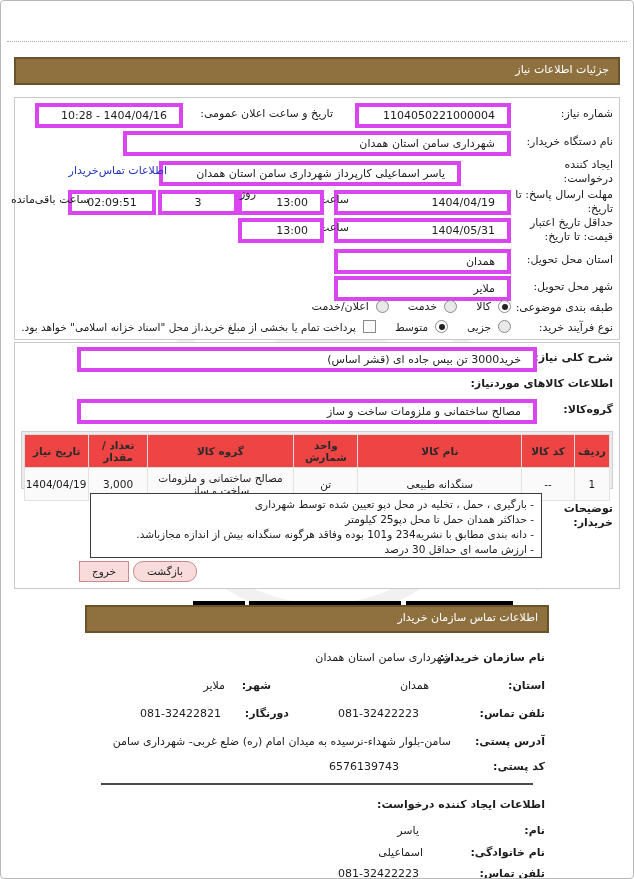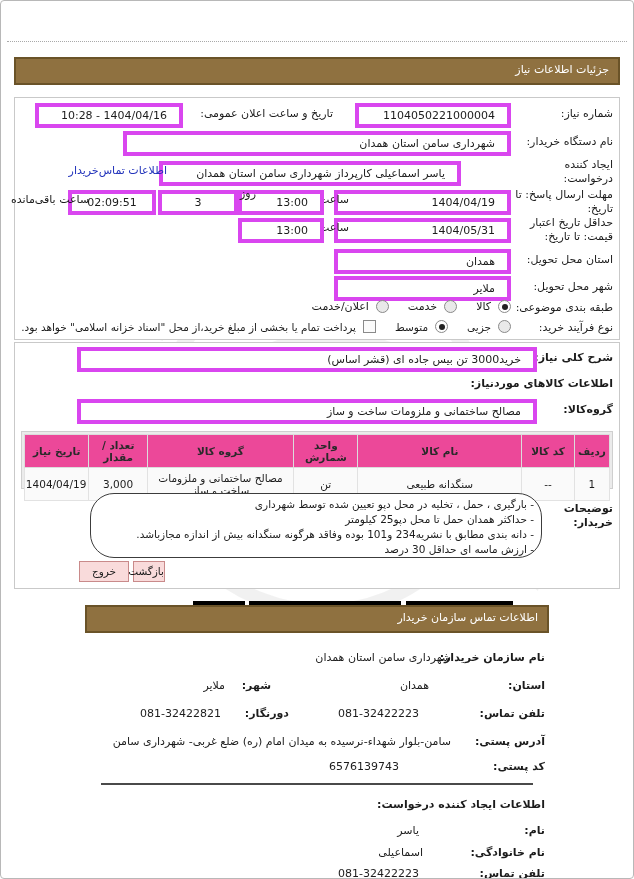--- a/index.html
+++ b/index.html
@@ -21,21 +21,21 @@
          background:#e9e9e9;vertical-align:-2px;position:relative;}
   .radio.sel{background:#fff;}
   .radio.sel::after{content:"";position:absolute;top:2.5px;right:2.5px;width:6px;height:6px;
          border-radius:50%;background:#222;}
   .check{display:inline-block;width:11px;height:11px;border:1px solid #8a8a8a;background:#fbfbfb;
          vertical-align:-2px;}
   .optrow{position:absolute;display:flex;direction:rtl;align-items:center;gap:7px;white-space:nowrap;}
   .optlabel{margin-left:12px;}
   .panel{position:absolute;background:#ebebeb;border:1px solid #cfcfcf;box-sizing:border-box;padding:2px;}
   .tbl{width:100%;border-collapse:collapse;table-layout:fixed;font-size:10.5px;}
-  .tbl th{background:#ec4899;color:#2a2a2a;font-weight:bold;border:1px solid #dcdcdc;
+  .tbl th{background:#ef4444;color:#2a2a2a;font-weight:bold;border:1px solid #dcdcdc;
           padding:4px 2px;text-align:center;}
   .tbl td{background:#fafafa;border:1px solid #e2e2e2;padding:4px 2px;text-align:center;color:#1c1c1c;}
   .notes{position:absolute;border:1px solid #3c3c3c;background:#fff;text-align:right;
          font-size:10.5px;line-height:15px;padding:3px 7px;box-sizing:border-box;}
   .btn{position:absolute;height:21px;line-height:19px;text-align:center;font-size:10.5px;
        box-sizing:border-box;cursor:pointer;}
   .btn.green{background:#E3F5E3;border:6px solid #000000;margin-top:40px;}
   .btn.pink{background:#F9DBDB;border:1px solid #C98A8A;}
   .divider{position:absolute;border-top:2px solid #4a4a4a;}
   .wm{position:absolute;opacity:0.13;pointer-events:none;}
@@ -153,31 +153,31 @@
           <td>تن</td>
           <td>مصالح ساختمانی و ملزومات ساخت و ساز</td>
           <td>3,000</td>
           <td>1404/04/19</td>
         </tr>
       </tbody>
     </table>
   </div>
 
   <div class="lblw b" style="top:501px;right:20px;width:66px;line-height:14px;">توضیحات خریدار:</div>
-  <div class="notes" style="top:492px;right:91px;width:452px;height:65px;border-radius:24px;">
+  <div class="notes" style="top:492px;right:91px;width:452px;height:65px;">
     <div>- بارگیری ، حمل ،  تخلیه در محل دپو تعیین شده توسط شهرداری</div>
     <div>- حداکثر همدان حمل تا محل دپو25 کیلومتر</div>
     <div>- دانه بندی مطابق با نشریه234 و101 بوده وفاقد هرگونه سنگدانه بیش از اندازه مجازباشد.</div>
     <div>- ارزش ماسه ای حداقل 30 درصد</div>
   </div>
 
   <div class="btn green" style="top:560px;left:405px;width:107px;">پاسخ به نیاز</div>
   <div class="btn green" style="top:560px;left:248px;width:152px;">مشاهده مدارک پیوستی (0)</div>
   <div class="btn green" style="top:560px;left:192px;width:52px;">چاپ</div>
-  <div class="btn pink" style="top:560px;left:132px;width:32px;">بازگشت</div>
+  <div class="btn pink" style="top:560px;left:132px;width:64px;border-radius:10px;">بازگشت</div>
   <div class="btn pink" style="top:560px;left:78px;width:50px;">خروج</div>
 
   <div class="bar" style="top:604px;right:84px;left:84px;">
     <span>اطلاعات تماس سازمان خریدار</span>
   </div>
 
   <div class="lbl b" style="top:650px;right:88px;">نام سازمان خریدار:</div>
   <div class="lbl" style="top:650px;right:182px;">شهرداری سامن استان همدان</div>
 
   <div class="lbl b" style="top:678px;right:88px;">استان:</div>

